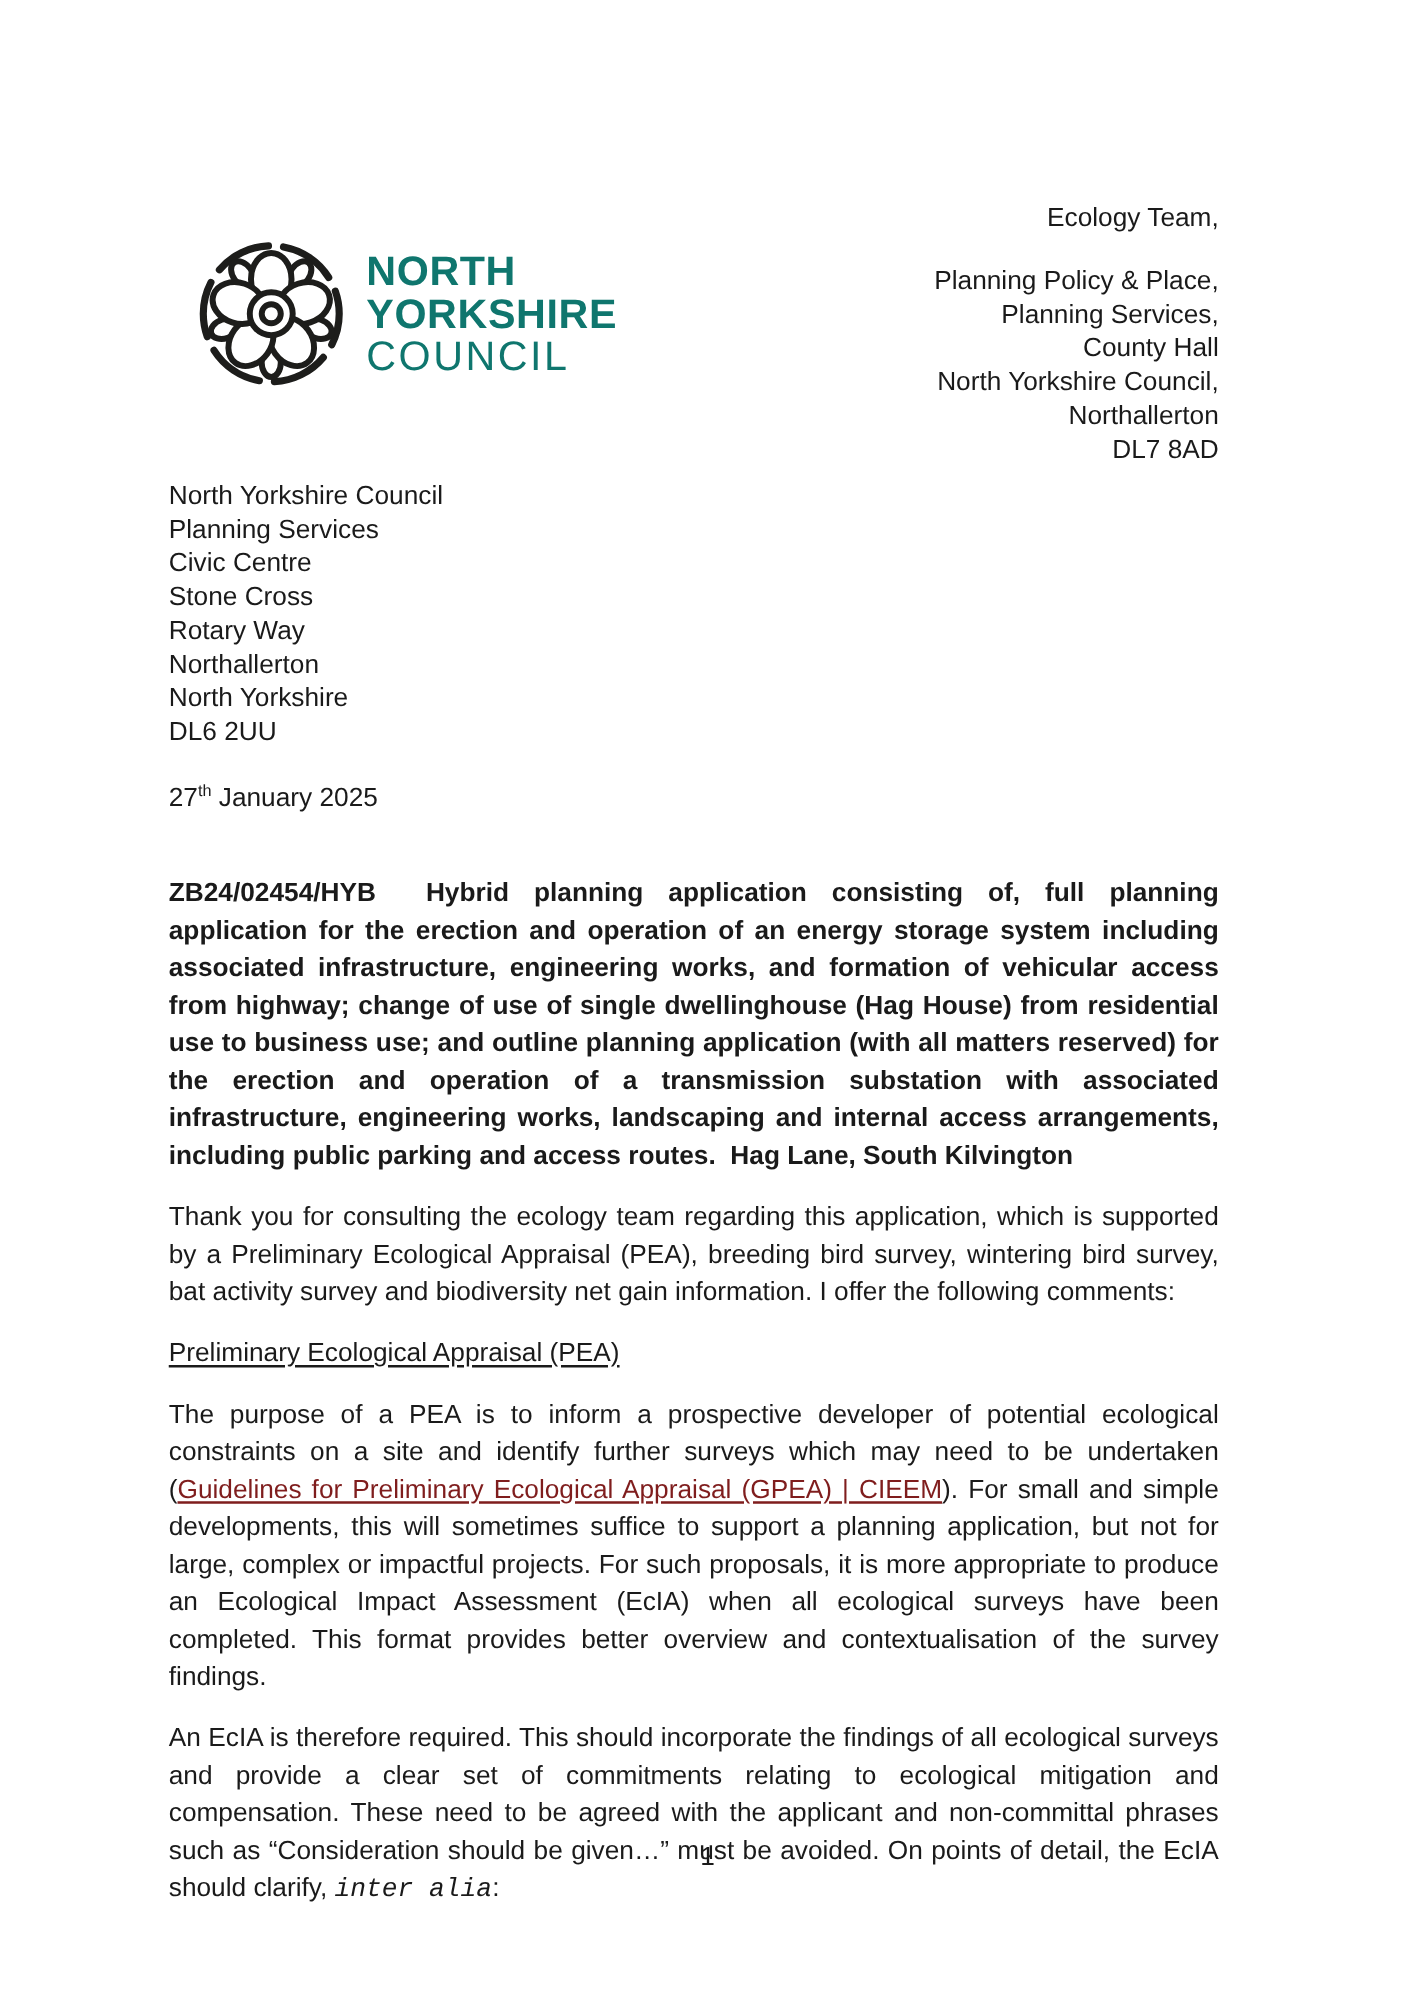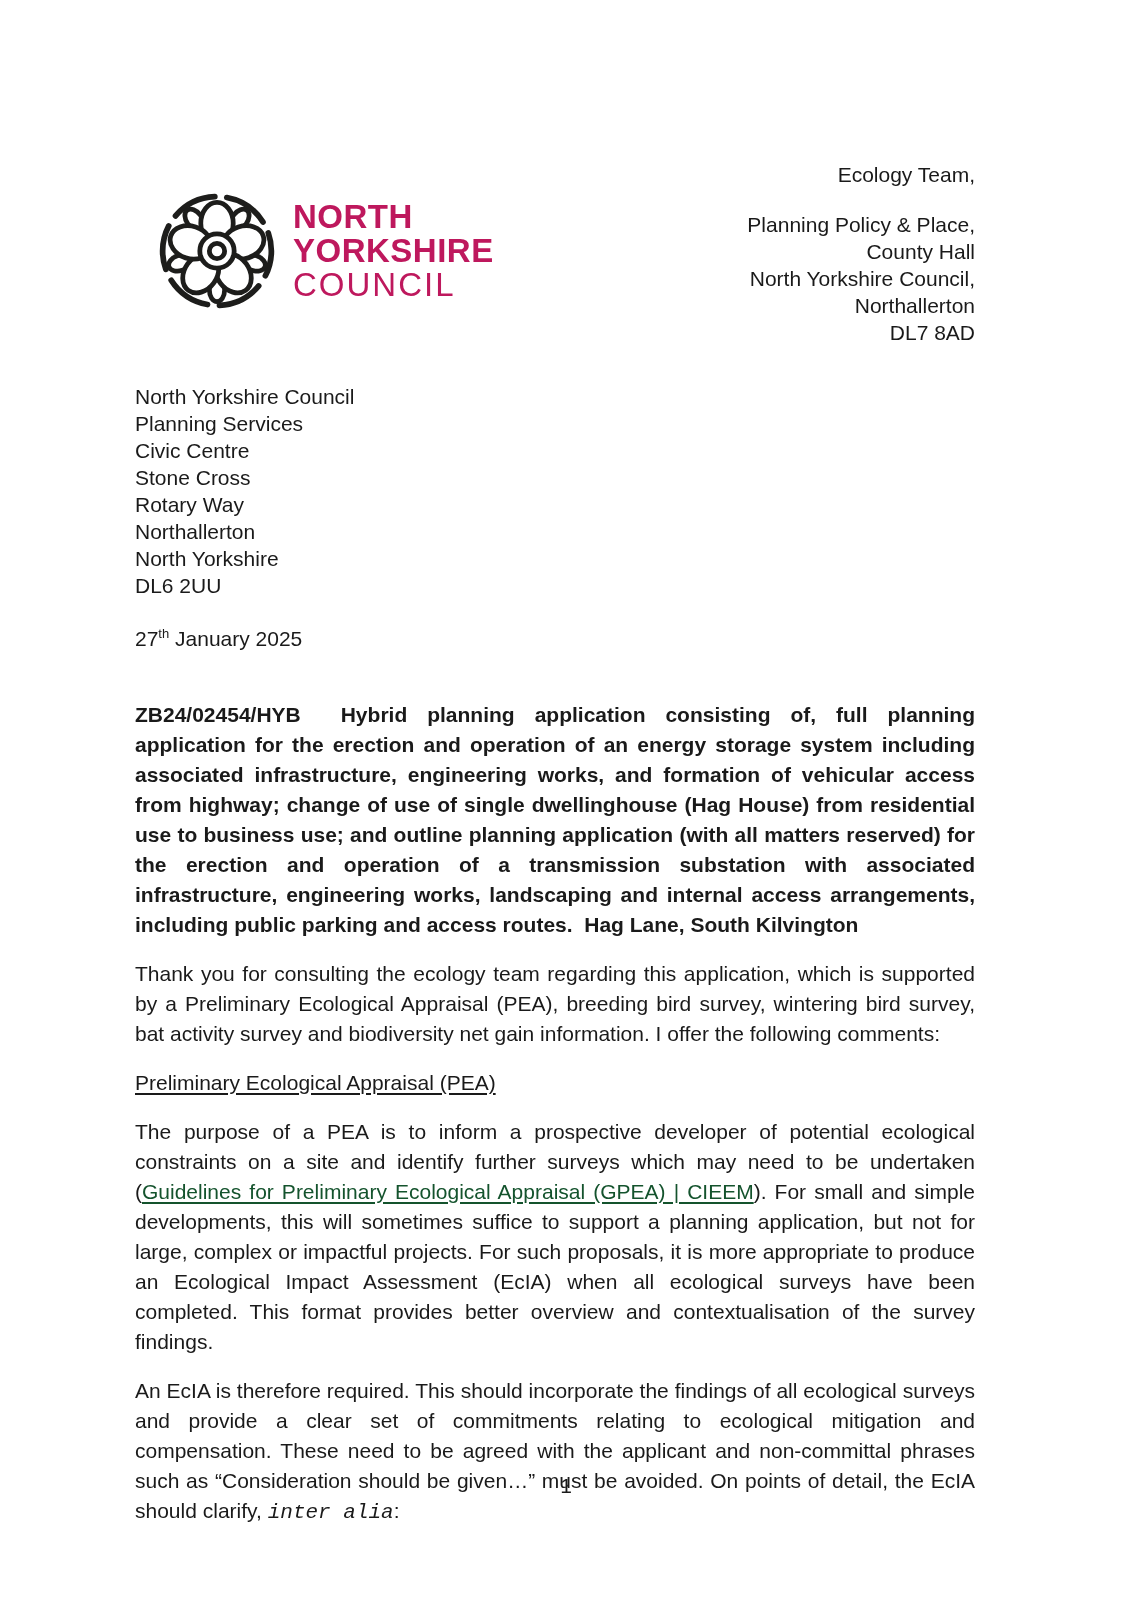--- a/index.html
+++ b/index.html
@@ -22,21 +22,21 @@
     position: relative;
     min-height: 212px;
     margin-bottom: 10px;
   }
   .logo {
     position: absolute;
     left: 20px;
     top: 28px;
     display: flex;
     align-items: center;
-    color: #be185d;
+    color: #0f766e;
   }
   .logo svg { display: block; }
   .logo-text { margin-left: 14px; letter-spacing: 0.5px; }
   .logo-text .l1, .logo-text .l2 {
     font-weight: 700; font-size: 33px; line-height: 34px;
   }
   .logo-text .l3 {
     font-weight: 400; font-size: 33px; line-height: 34px; letter-spacing: 2px;
   }
 
@@ -70,21 +70,21 @@
   }
   .subject { font-weight: 700; }
   .section-heading {
     font-size: 21px;
     line-height: 30px;
     text-decoration: underline;
     text-underline-offset: 3px;
     margin-bottom: 19px;
   }
   .link {
-    color: #14532d;
+    color: #7f1d1d;
     text-decoration: underline;
     text-underline-offset: 3px;
     cursor: pointer;
   }
   .italic { font-style: italic; font-family: Liberation Mono, monospace; }
 
   
   .page-number {
     position: absolute;
     left: 0;
@@ -130,20 +130,21 @@
       <div class="logo-text">
         <div class="l1">NORTH</div>
         <div class="l2">YORKSHIRE</div>
         <div class="l3">COUNCIL</div>
       </div>
     </div>
 
     <div class="sender">
       <div class="first-line">Ecology Team,</div>
       <div>Planning Policy &amp; Place,</div>
+      <div>Planning Services,</div>
       <div>County Hall</div>
       <div>North Yorkshire Council,</div>
       <div>Northallerton</div>
       <div>DL7 8AD</div>
     </div>
 
   </header>
 
   <div class="recipient">
     <div>North Yorkshire Council</div>

